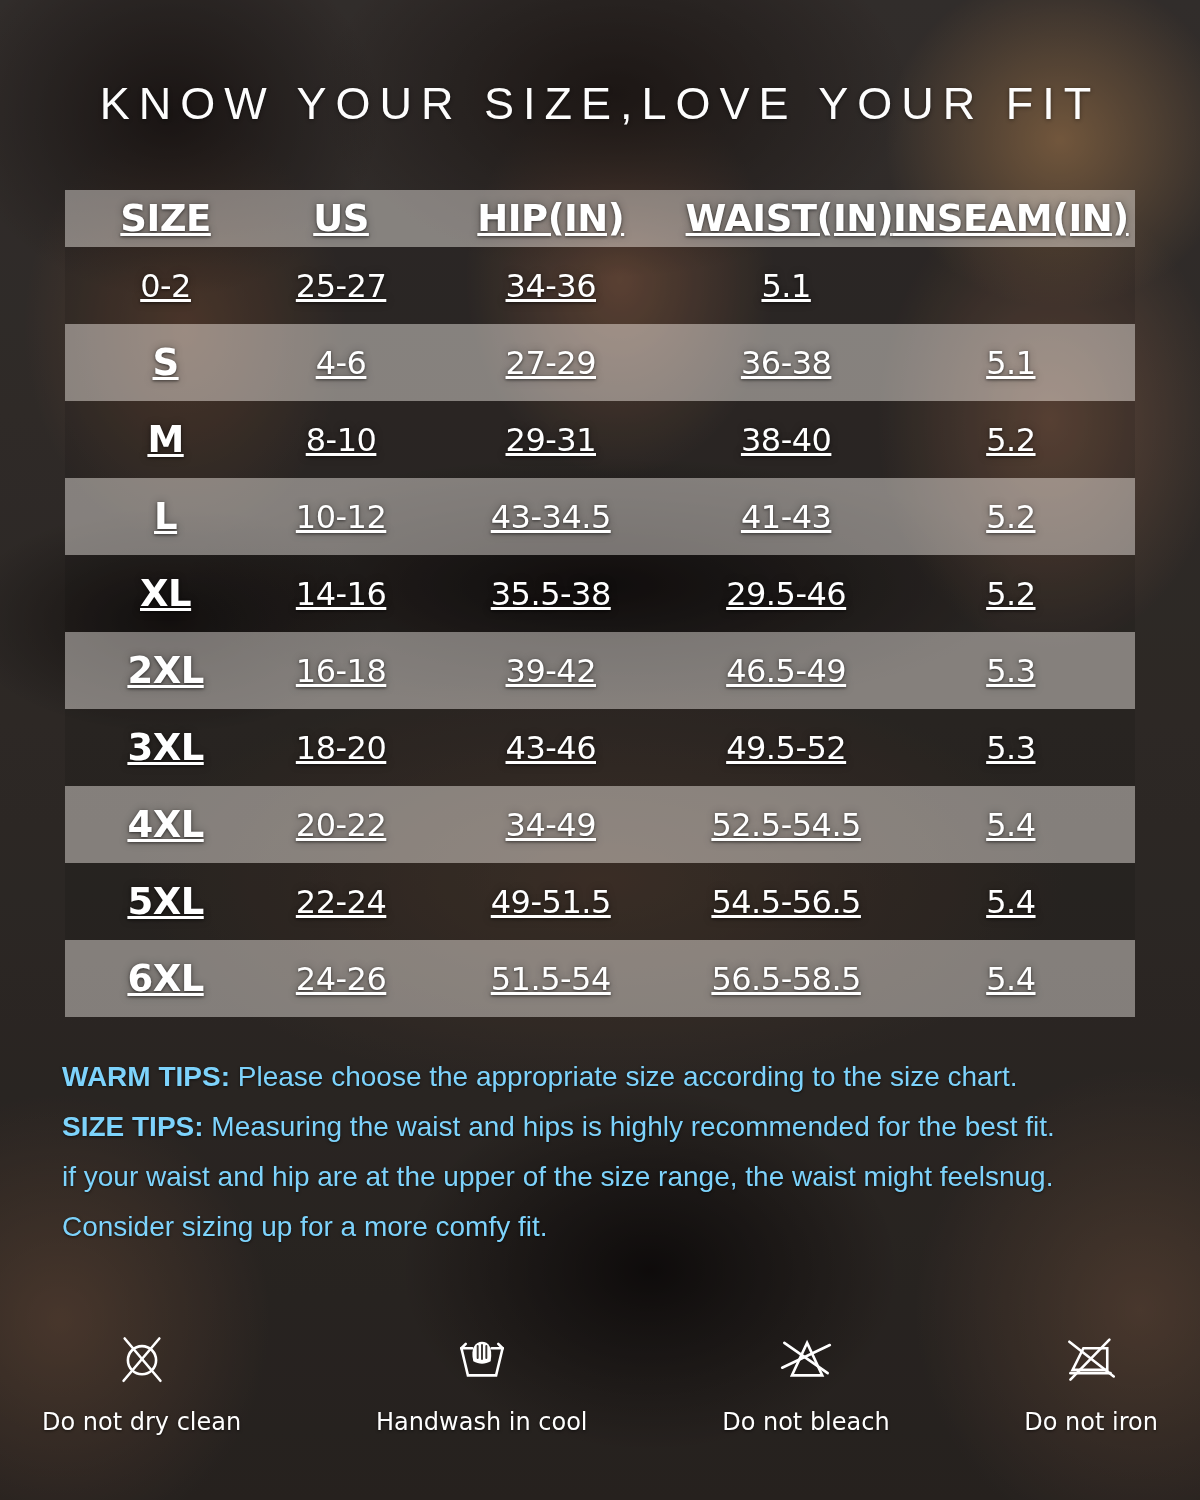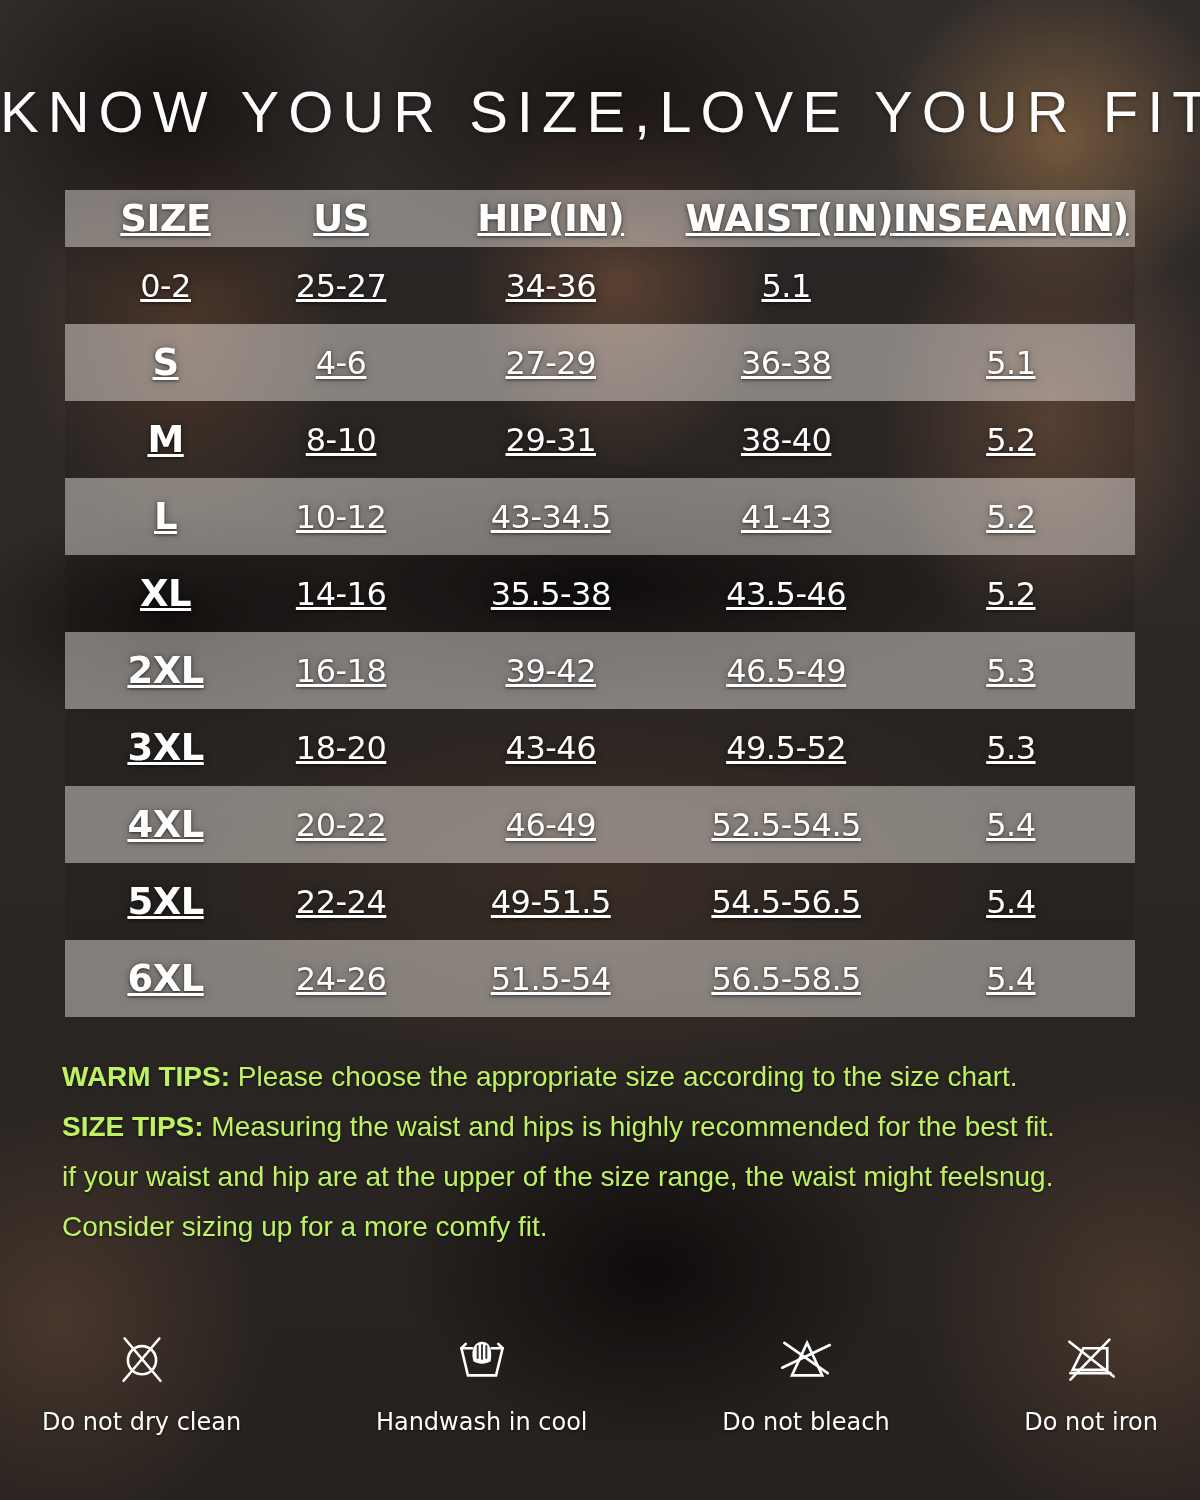--- a/index.html
+++ b/index.html
@@ -23,42 +23,42 @@
       radial-gradient(620px 280px at 600px 880px, rgba(120,87,64,.5), rgba(120,87,64,0) 75%),
       radial-gradient(330px 240px at 650px 1270px,rgba(6,5,5,.9),     rgba(6,5,5,0) 75%),
       radial-gradient(280px 300px at 60px 1320px, rgba(140,100,74,.55),rgba(140,100,74,0) 75%),
       radial-gradient(300px 320px at 1140px 1310px,rgba(150,108,80,.5),rgba(150,108,80,0) 75%),
       linear-gradient(180deg,#403c39 0%,#38342f 55%,#2e2a26 100%);
   }
   .scrim{position:absolute;inset:0;background:rgba(22,18,16,.35);}
   
   .title{
     position:absolute;top:78px;left:0;right:0;text-align:center;
-    font-size:58px;font-weight:400;letter-spacing:9px;color:#fdfdfd;
+    font-size:45px;font-weight:400;letter-spacing:9px;color:#fdfdfd;
     text-shadow:0 1px 4px rgba(0,0,0,.45);white-space:nowrap;
   }
   
   .size-table{position:absolute;left:65px;top:190px;width:1070px;}
   .thead,.trow{
     display:grid;grid-template-columns:18.8% 14% 25.2% 18.8% 23.2%;
     align-items:center;text-align:center;text-decoration:underline;
   }
   .thead{height:57px;background:rgba(255,251,246,.42);}
   .trow{height:77px;}
   .trow.light{background:rgba(255,251,246,.42);}
   .trow.dark{background:rgba(12,9,8,.12);}
   .tcell{
     font-family:"DejaVu Sans",sans-serif;font-size:32px;letter-spacing:-.5px;
     color:#fff;text-shadow:0 1px 3px rgba(0,0,0,.55),0 0 8px rgba(0,0,0,.3);
   }
   .th,.c0{font-weight:bold;font-size:37px;}
   
   .tips{position:absolute;left:62px;top:1052px;width:1085px;}
   .tips p{
-    margin:0;font-size:28px;line-height:50px;color:#bef264;
+    margin:0;font-size:28px;line-height:50px;color:#7dd3fc;
     text-shadow:0 1px 3px rgba(0,0,0,.6);
   }
   .tips b{font-weight:bold;}
   
   .care{
     position:absolute;left:0;right:0;top:1332px;
     display:flex;justify-content:space-between;padding:0 42px;
   }
   .care-item{display:flex;flex-direction:column;align-items:center;gap:24px;}
   .care-item svg{display:block;}
@@ -110,41 +110,41 @@
           <span class="tcell c0">L</span>
           <span class="tcell c1">10-12</span>
           <span class="tcell c2">43-34.5</span>
           <span class="tcell c3">41-43</span>
           <span class="tcell c4">5.2</span>
         </div>
         <div class="trow dark">
           <span class="tcell c0">XL</span>
           <span class="tcell c1">14-16</span>
           <span class="tcell c2">35.5-38</span>
-          <span class="tcell c3">43.5-46</span>
+          <span class="tcell c3">29.5-46</span>
           <span class="tcell c4">5.2</span>
         </div>
         <div class="trow light">
           <span class="tcell c0">2XL</span>
           <span class="tcell c1">16-18</span>
           <span class="tcell c2">39-42</span>
           <span class="tcell c3">46.5-49</span>
           <span class="tcell c4">5.3</span>
         </div>
         <div class="trow dark">
           <span class="tcell c0">3XL</span>
           <span class="tcell c1">18-20</span>
           <span class="tcell c2">43-46</span>
           <span class="tcell c3">49.5-52</span>
           <span class="tcell c4">5.3</span>
         </div>
         <div class="trow light">
           <span class="tcell c0">4XL</span>
           <span class="tcell c1">20-22</span>
-          <span class="tcell c2">46-49</span>
+          <span class="tcell c2">34-49</span>
           <span class="tcell c3">52.5-54.5</span>
           <span class="tcell c4">5.4</span>
         </div>
         <div class="trow dark">
           <span class="tcell c0">5XL</span>
           <span class="tcell c1">22-24</span>
           <span class="tcell c2">49-51.5</span>
           <span class="tcell c3">54.5-56.5</span>
           <span class="tcell c4">5.4</span>
         </div>

